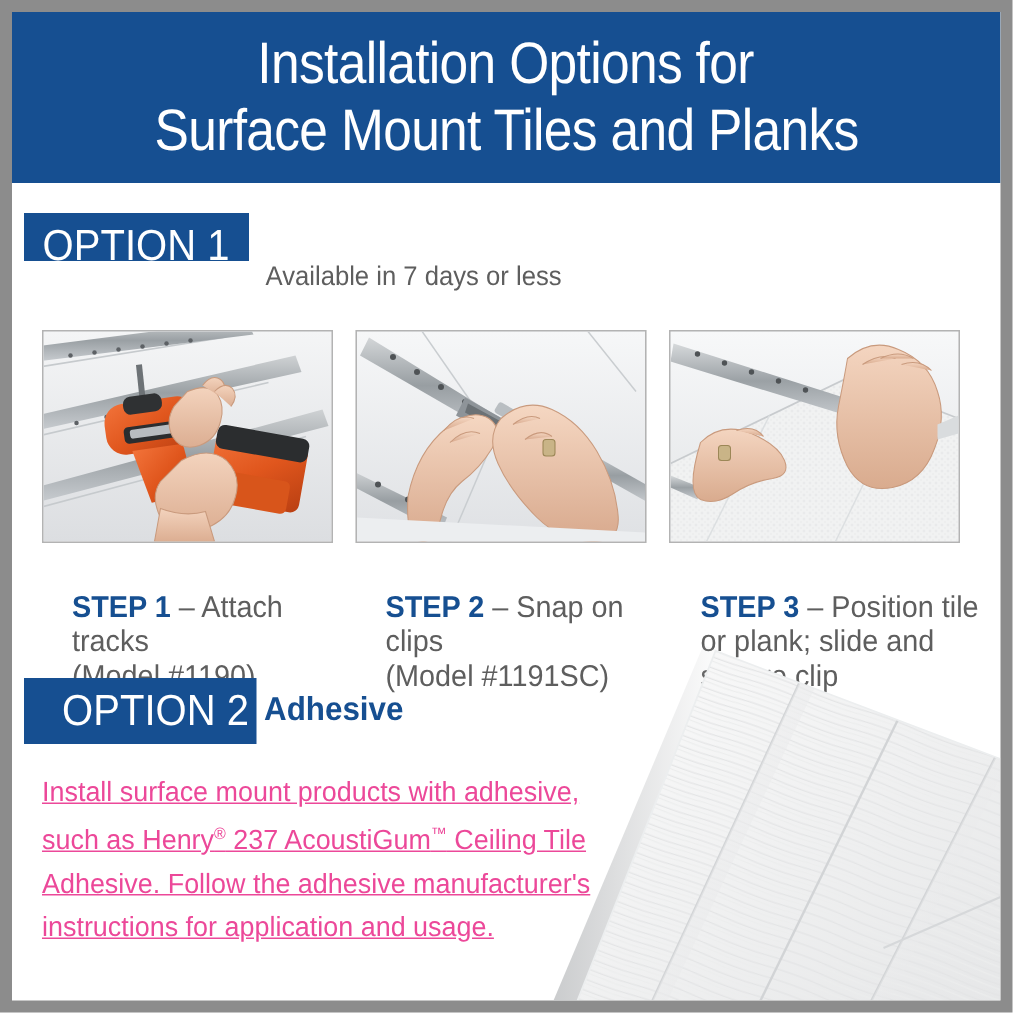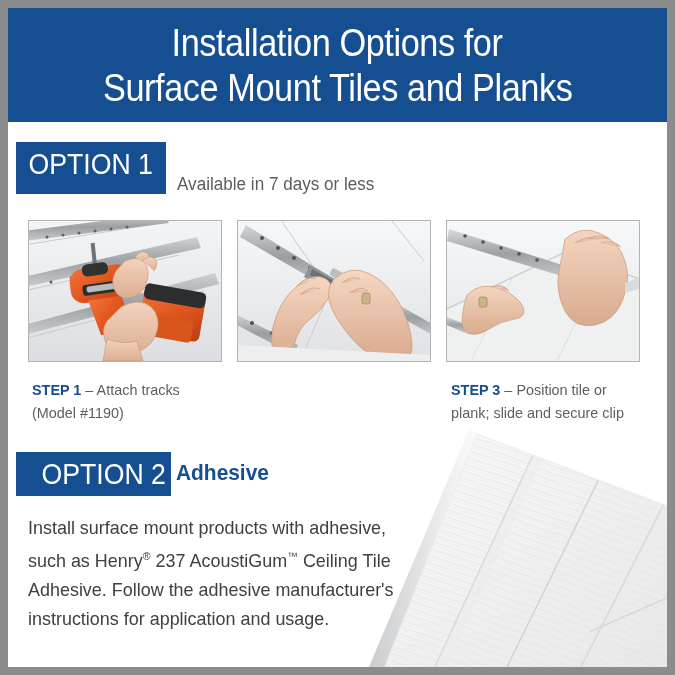--- a/index.html
+++ b/index.html
@@ -43,21 +43,21 @@
     line-height:44px;
     font-weight:400;
     letter-spacing:0px;
     text-align:center;
     transform-origin:left center;
     white-space:nowrap;
     box-sizing:border-box;
   }
   .opt-badge span{display:inline-block;transform:scaleX(0.92);}
 
-  #opt1-badge{left:8px;top:134px;width:150px;height:52px;}
+  #opt1-badge{left:8px;top:134px;width:150px;height:32px;}
   #opt2-badge{left:8px;top:444px;width:155px;height:44px;text-align:right;}
 
   .opt1-title{
     position:absolute;left:169px;top:137px;width:480px;
     white-space:nowrap;
   }
   .opt1-title .strong{
     color:#164f91;font-weight:bold;font-size:22px;
     letter-spacing:-0.2px;
     display:inline-block;transform:scaleX(0.95);transform-origin:left center;
@@ -88,33 +88,33 @@
     background:#e9eaec;
     overflow:hidden;
   }
   #photo1{left:20px;}
   #photo2{left:229px;}
   #photo3{left:438px;}
   .photo svg{display:block;width:100%;height:100%;}
 
   
   .step{
-    position:absolute;top:370px;width:200px;
-    font-size:15px;line-height:23px;color:#5e5e5e;
+    position:absolute;top:386px;width:200px;
+    font-size:20px;line-height:23px;color:#5e5e5e;margin-left:16px;
   }
   #step1{left:24px;}
   #step2{left:233px;}
   #step3{left:443px;width:205px;}
   .step .lbl{color:#164f91;font-weight:bold;}
   .step .inner{display:block;transform:scaleX(0.96);transform-origin:left top;}
 
   
   .opt2-body{
     position:absolute;left:20px;top:505px;width:400px;
-    font-size:18.5px;line-height:29px;color:#404040;
+    font-size:18.5px;line-height:29px;color:#ec4899;text-decoration:underline;
   }
   .opt2-body .inner{display:block;transform:scaleX(0.97);transform-origin:left top;}
   .opt2-body .sup{font-size:11px;vertical-align:super;}
 
   
   .planks{
     position:absolute;right:0;bottom:0;width:330px;height:245px;
     overflow:hidden;pointer-events:none;
   }
   .planks svg{display:block;width:100%;height:100%;}
@@ -338,20 +338,26 @@
     </svg>
   </div>
 
   <div class="step" id="step1">
     <span class="inner">
       <span class="lbl">STEP 1</span><span> – </span><span>Attach tracks</span><br>
       <span>(Model #1190)</span>
     </span>
   </div>
 
+  <div class="step" id="step2">
+    <span class="inner">
+      <span class="lbl">STEP 2</span><span> – </span><span>Snap on clips</span><br>
+      <span>(Model #1191SC)</span>
+    </span>
+  </div>
 
   <div class="step" id="step3">
     <span class="inner">
       <span class="lbl">STEP 3</span><span> – </span><span>Position tile or plank; slide and secure clip</span>
     </span>
   </div>
 
   <div class="opt-badge" id="opt2-badge">
     <span>OPTION 2</span>
   </div>

